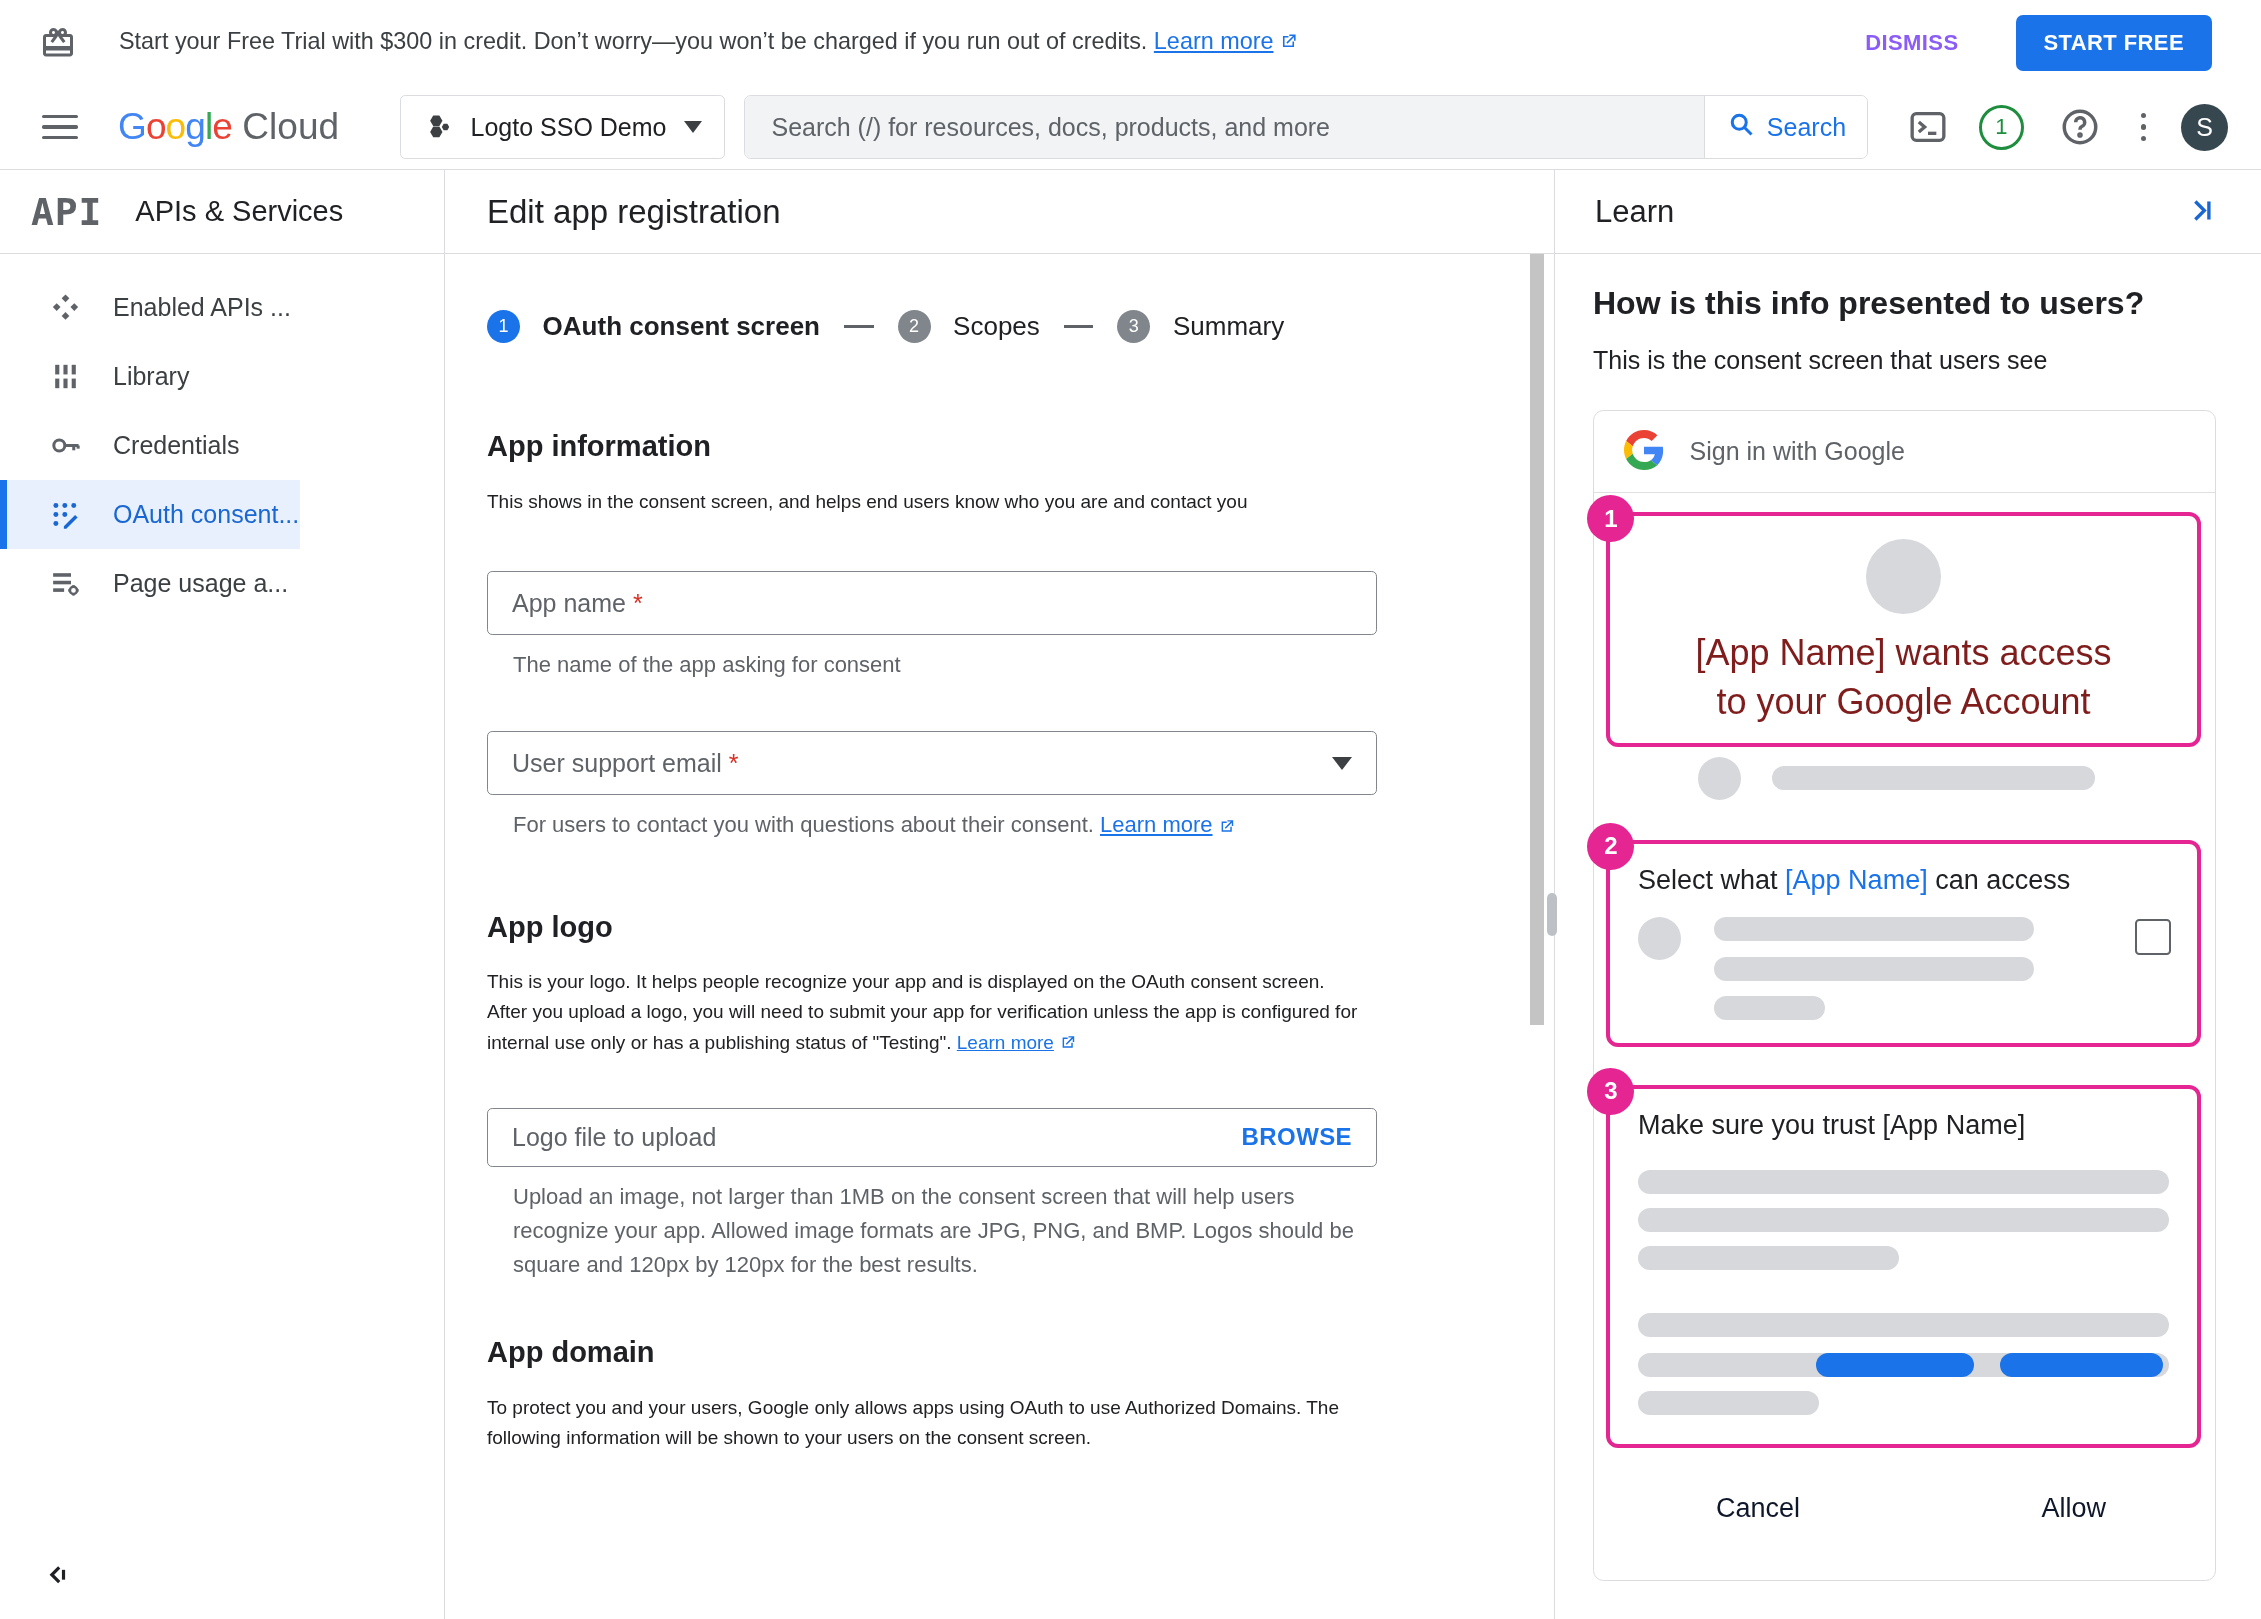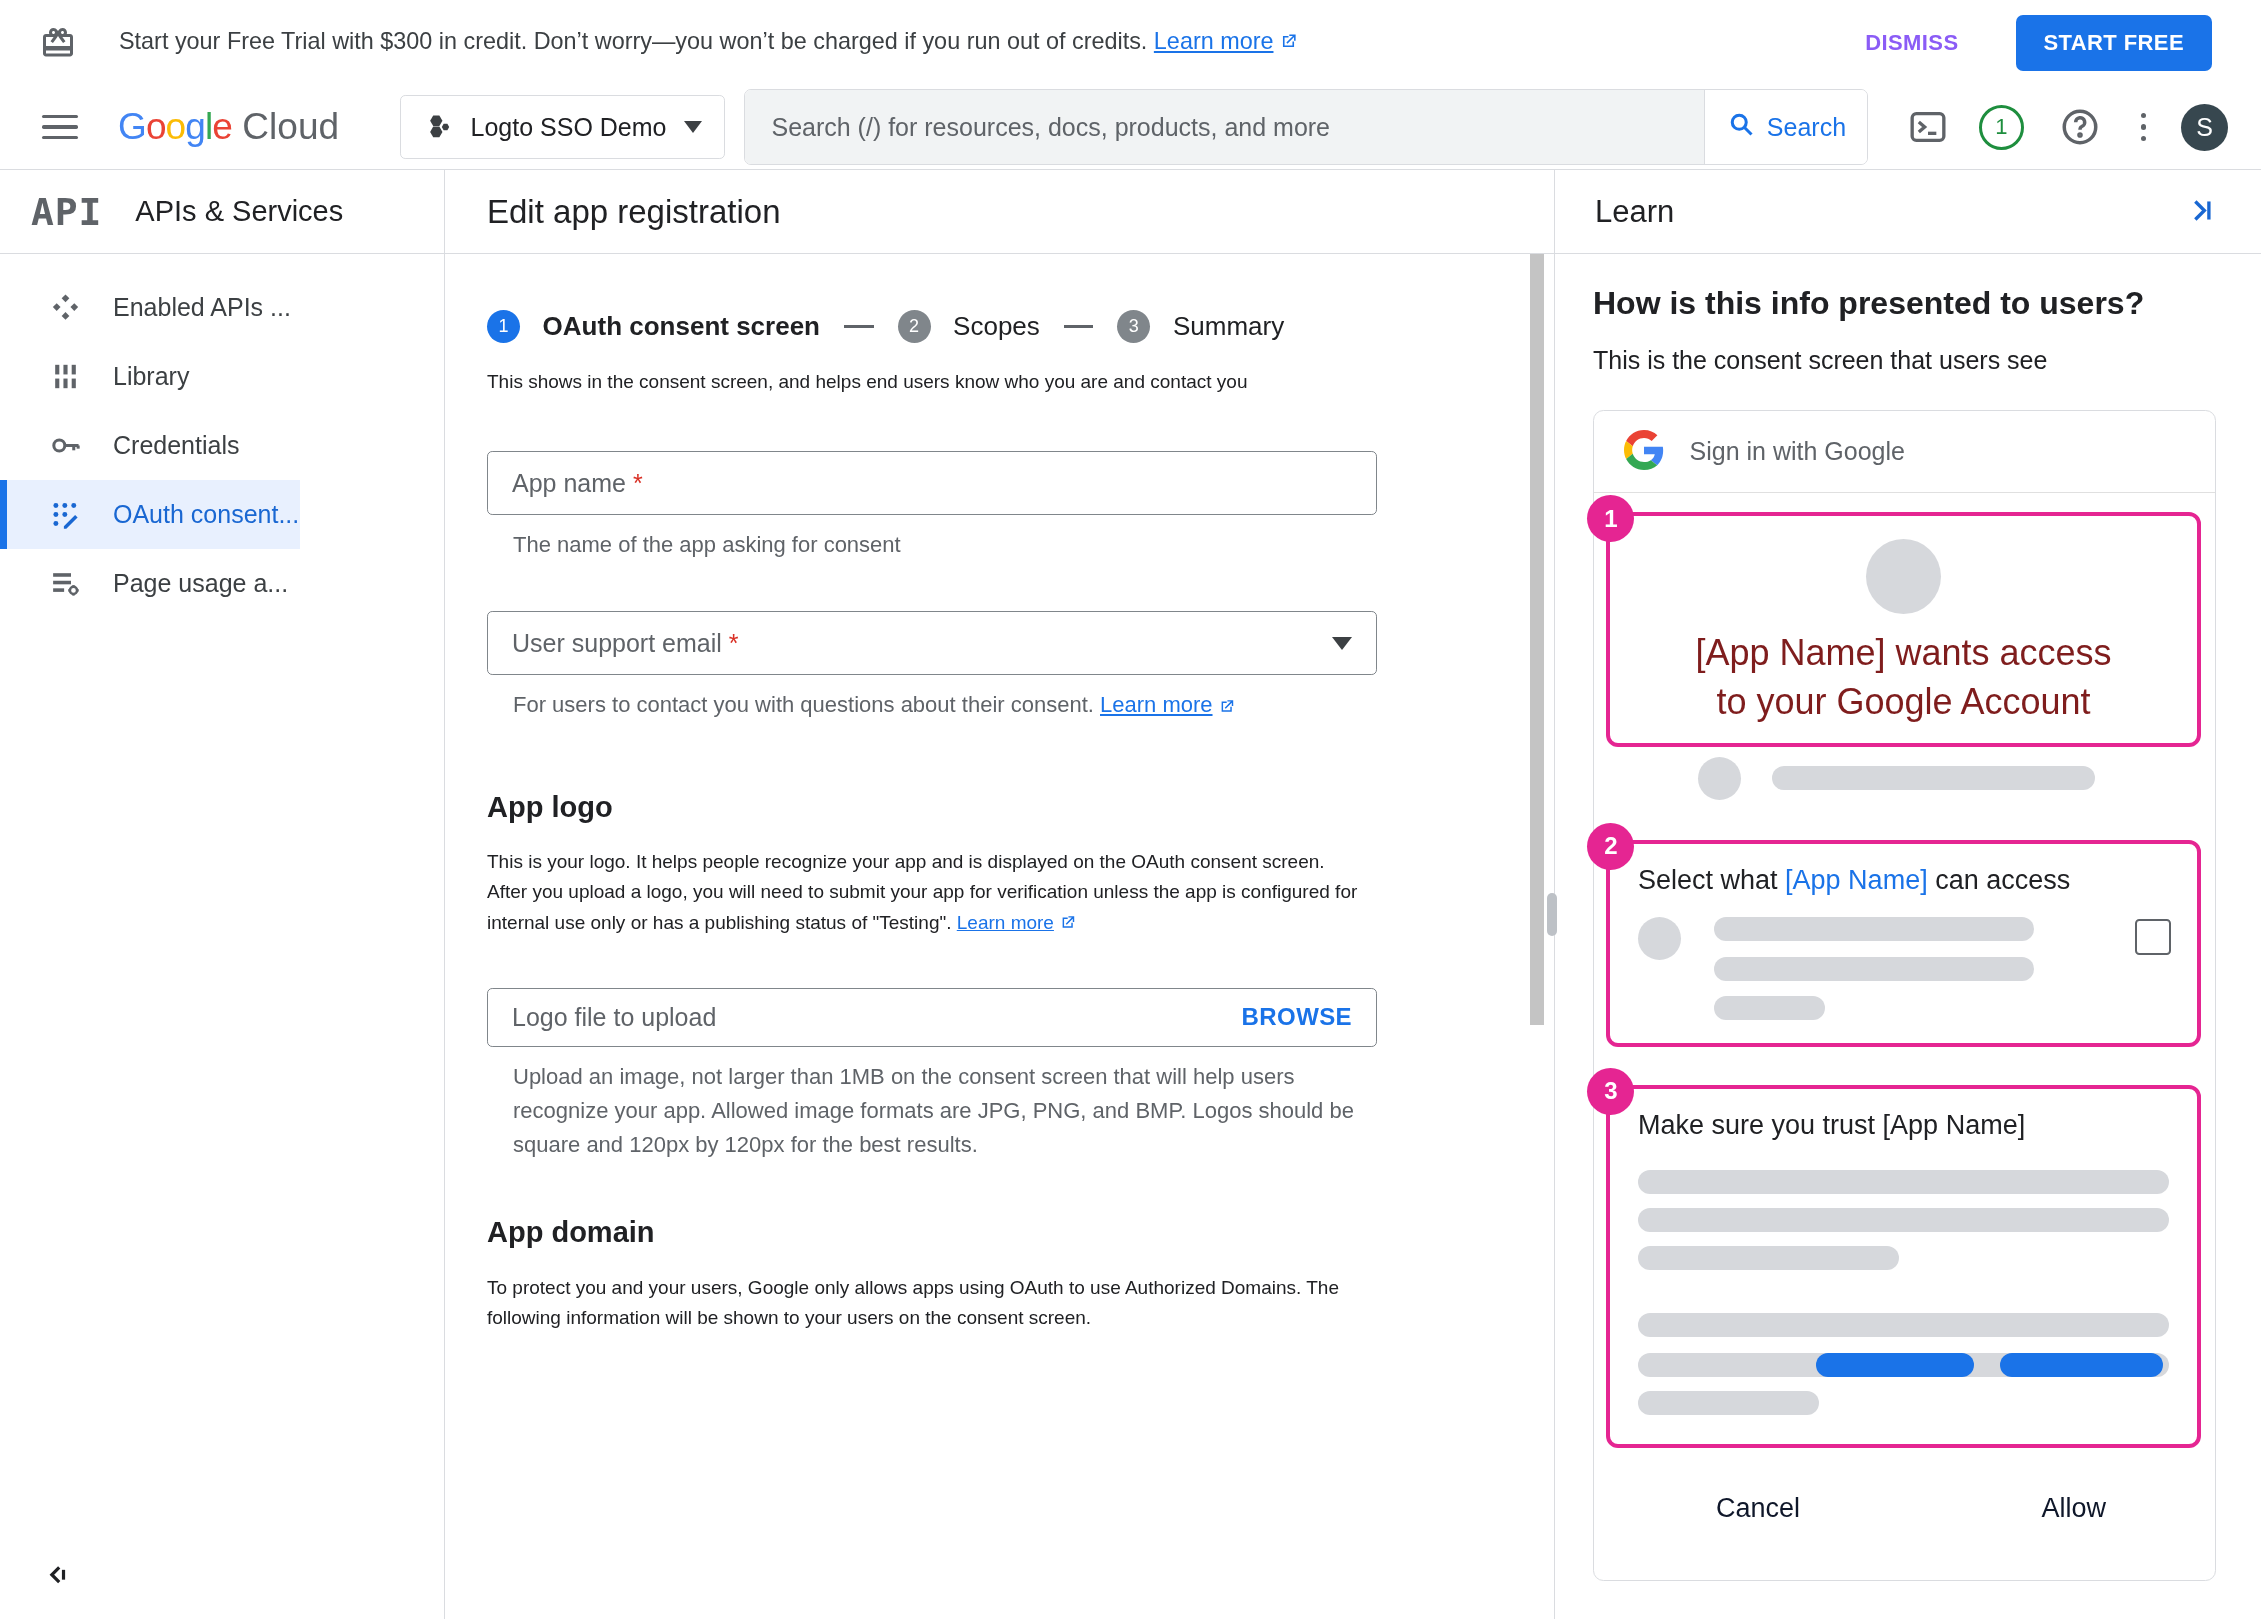--- a/index.html
+++ b/index.html
@@ -21,21 +21,21 @@
   .topbar { height:85px; border-bottom:0.9px solid #dadce0; display:flex; align-items:center; padding:0 33px 0 42px; }
   .hamburger { width:36px; cursor:pointer; }
   .hamburger div { height:3.5px; background:#5f6368; border-radius:1.7px; margin:7px 0; }
   .gc-logo { margin-left:40px; display:flex; align-items:baseline; font-size:37px; }
   .gc-logo .cloud { margin-left:10.4px; color:#5f6368; }
   .gl0,.gl3{color:#4285F4}.gl1,.gl5{color:#EA4335}.gl2{color:#FBBC05}.gl4{color:#34A853}
   .gword{font-weight:500; letter-spacing:-0.9px;}
   .project-btn { margin-left:61px; height:64px; border:0.9px solid #dadce0; border-radius:5.2px; background:#fff; display:flex; align-items:center; padding:0 22.6px; gap:17.4px; cursor:pointer; font-family:inherit; }
   .project-name { font-size:25px; color:#202124; }
   .caret-down { width:0; height:0; border-left:9.6px solid transparent; border-right:9.6px solid transparent; border-top:12px solid #3c4043; }
-  .searchbar { margin-left:19px; width:1124px; height:76px; display:flex; border:0.9px solid #dadce0; border-radius:7px; overflow:hidden; }
+  .searchbar { margin-left:19px; width:1124px; height:64px; display:flex; border:0.9px solid #dadce0; border-radius:7px; overflow:hidden; }
   .search-input { flex:1; background:#f1f3f4; border:none; outline:none; padding-left:26px; font-size:25px; color:#3c4043; font-family:inherit; }
   .search-input::placeholder { color:#5f6368; opacity:1; }
   .search-go { width:163px; background:#fff; border:none; border-left:0.9px solid #dadce0; display:flex; align-items:center; justify-content:center; gap:12px; color:#1a73e8; font-size:25px; font-weight:500; cursor:pointer; font-family:inherit; }
   .top-icons { margin-left:auto; display:flex; align-items:center; }
   .tool-btn { background:none; border:none; cursor:pointer; display:flex; align-items:center; justify-content:center; }
   .notif-circle { width:45px; height:45px; border-radius:50%; border:3.5px solid #1e8e3e; color:#1e8e3e; font-size:22px; font-weight:500; display:flex; align-items:center; justify-content:center; }
   .dots3 { width:5.2px; }
   .dots3 div { width:5.2px; height:5.2px; border-radius:50%; background:#5f6368; margin:6px 0; }
   .avatar { width:47px; height:47px; border-radius:50%; background:#37474f; color:#fff; font-size:25px; display:flex; align-items:center; justify-content:center; }
   .m-term { margin-left:0; } .m-notif { margin-left:31px; } .m-help { margin-left:35px; } .m-dots { margin-left:40px; } .m-av { margin-left:35px; }
@@ -289,20 +289,21 @@
             <span class="step-circle">2</span>
             <span class="step-label">Scopes</span>
           </div>
           <span class="step-dash"></span>
           <div class="step">
             <span class="step-circle">3</span>
             <span class="step-label">Summary</span>
           </div>
         </div>
 
+        <h2 class="section-h mt-appinfo">App information</h2>
         <div class="desc">This shows in the consent screen, and helps end users know who you are and contact you</div>
 
         <div class="field mt-f1">
           <span>App name</span>
           <span class="req">*</span>
         </div>
         <div class="helper">The name of the app asking for consent</div>
 
         <div class="field mt-f2">
           <span>User support email</span>

